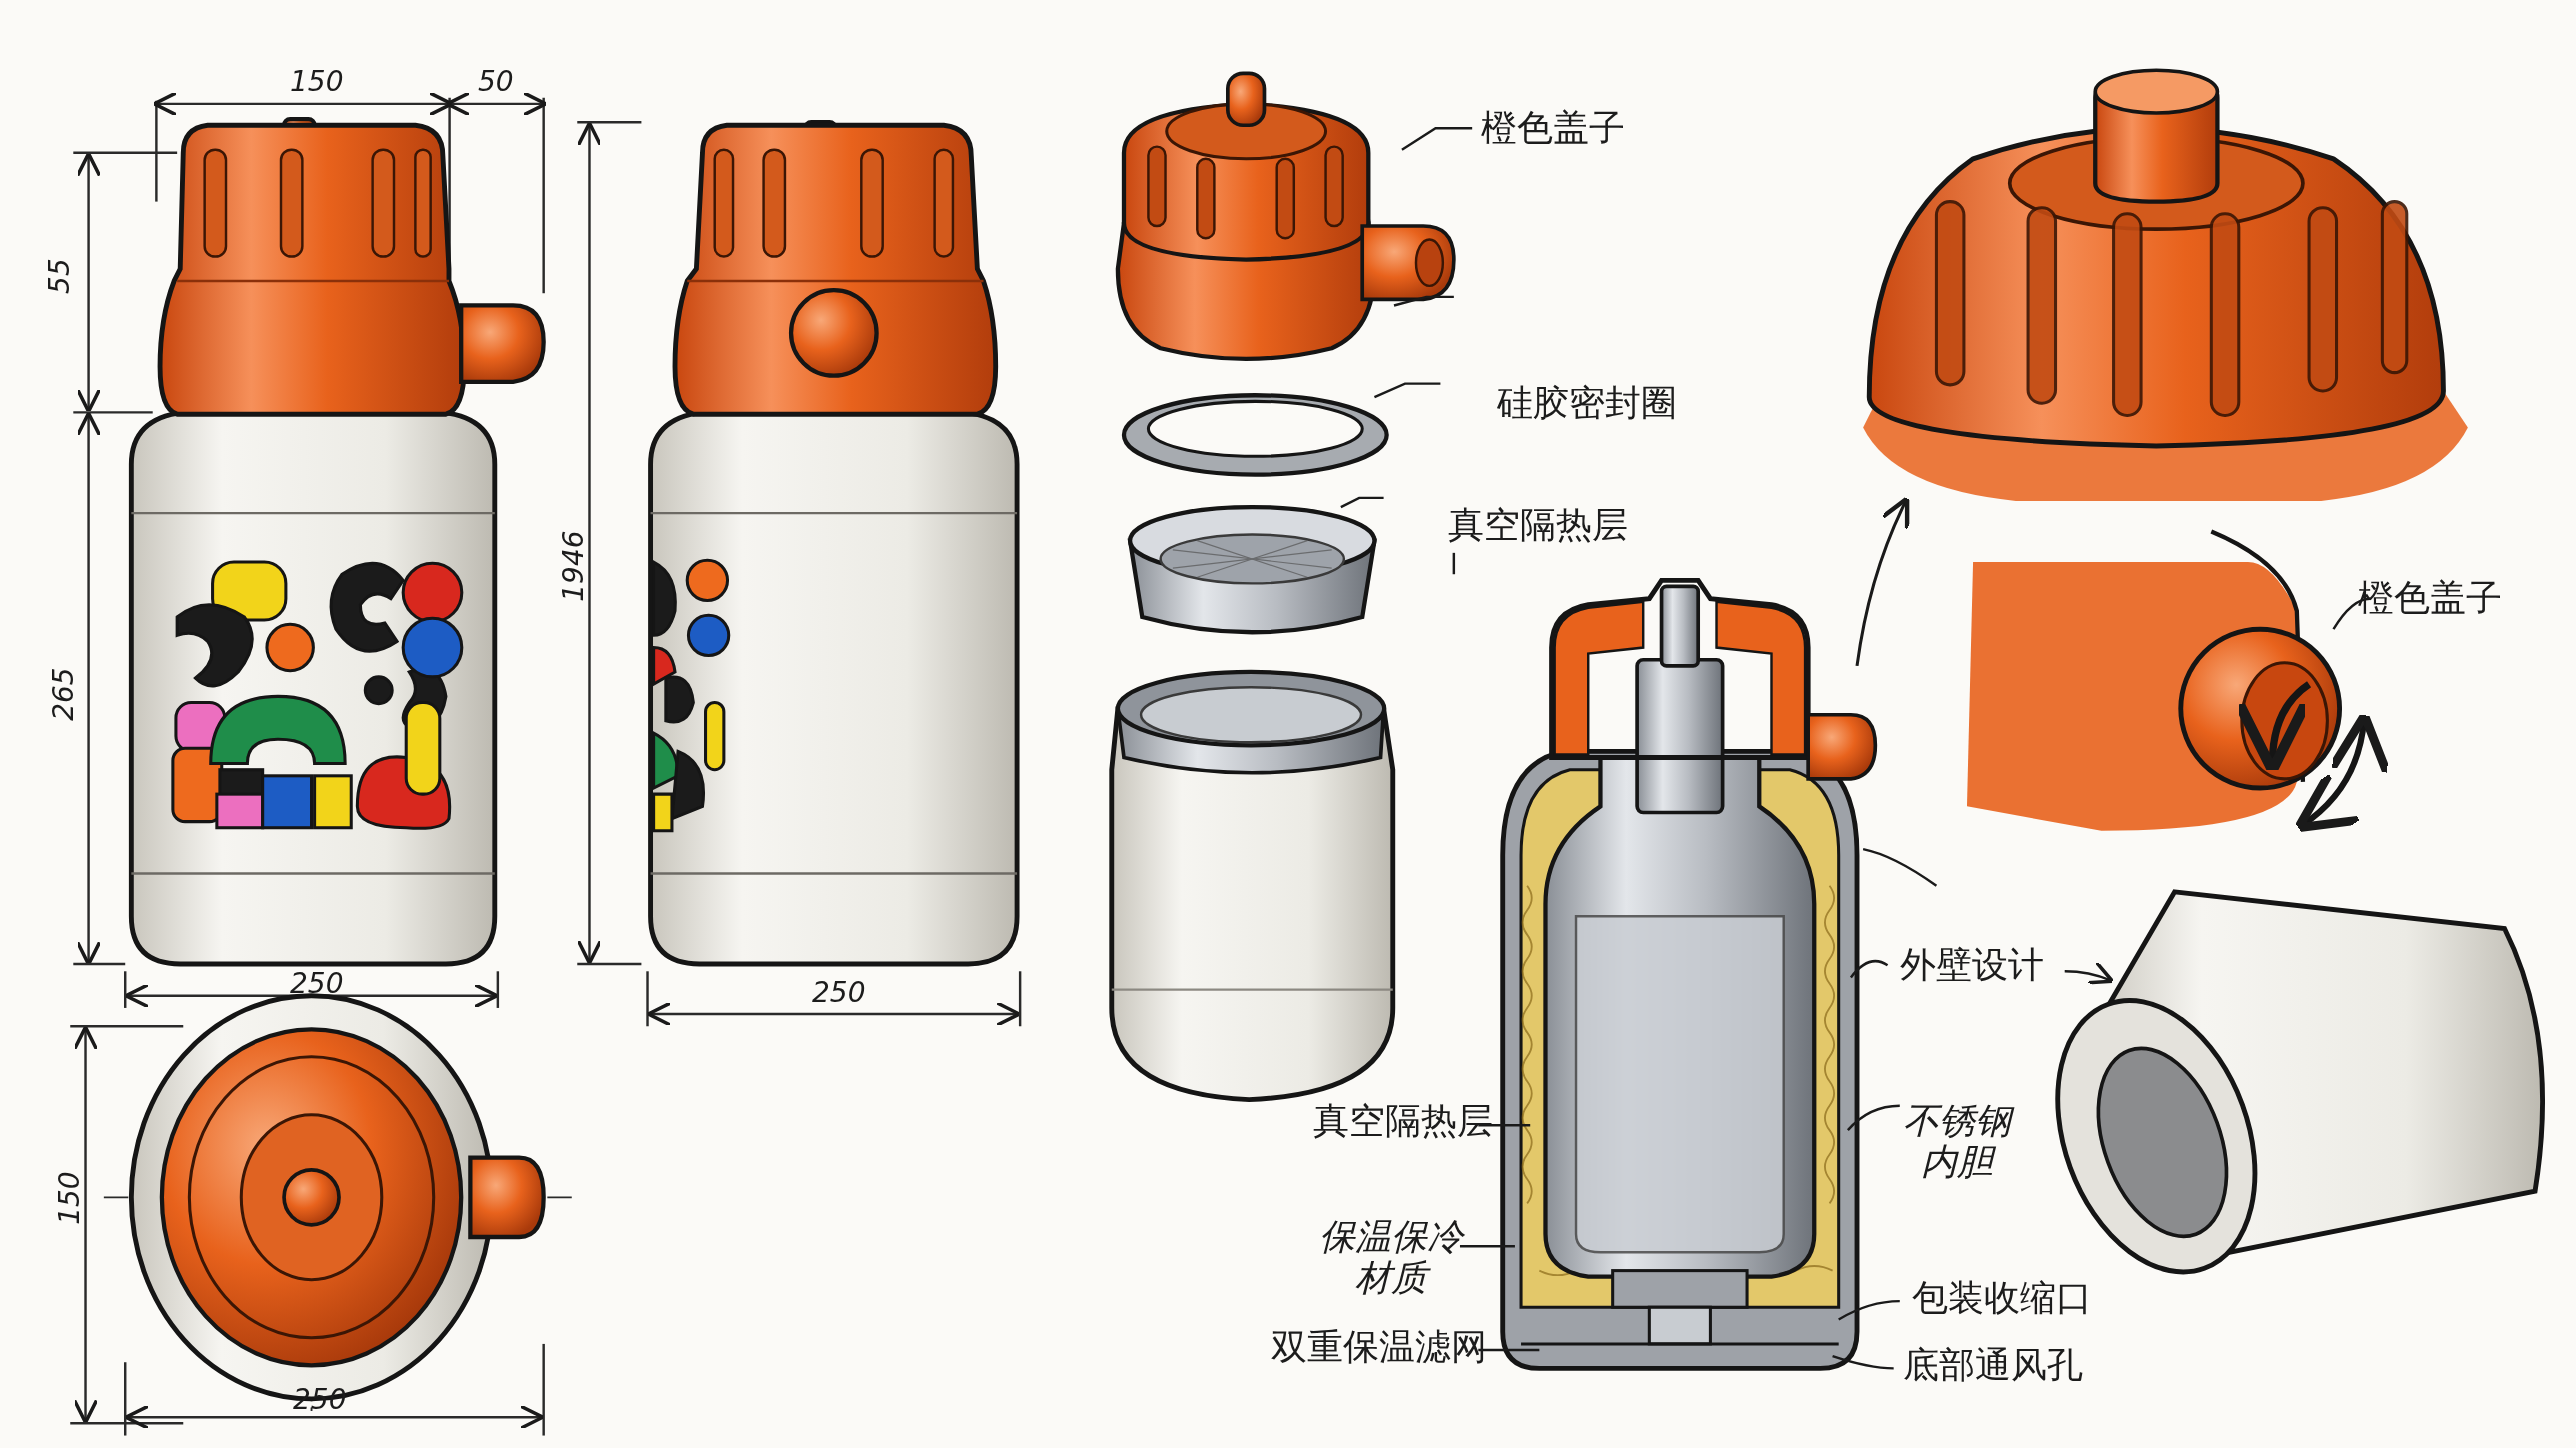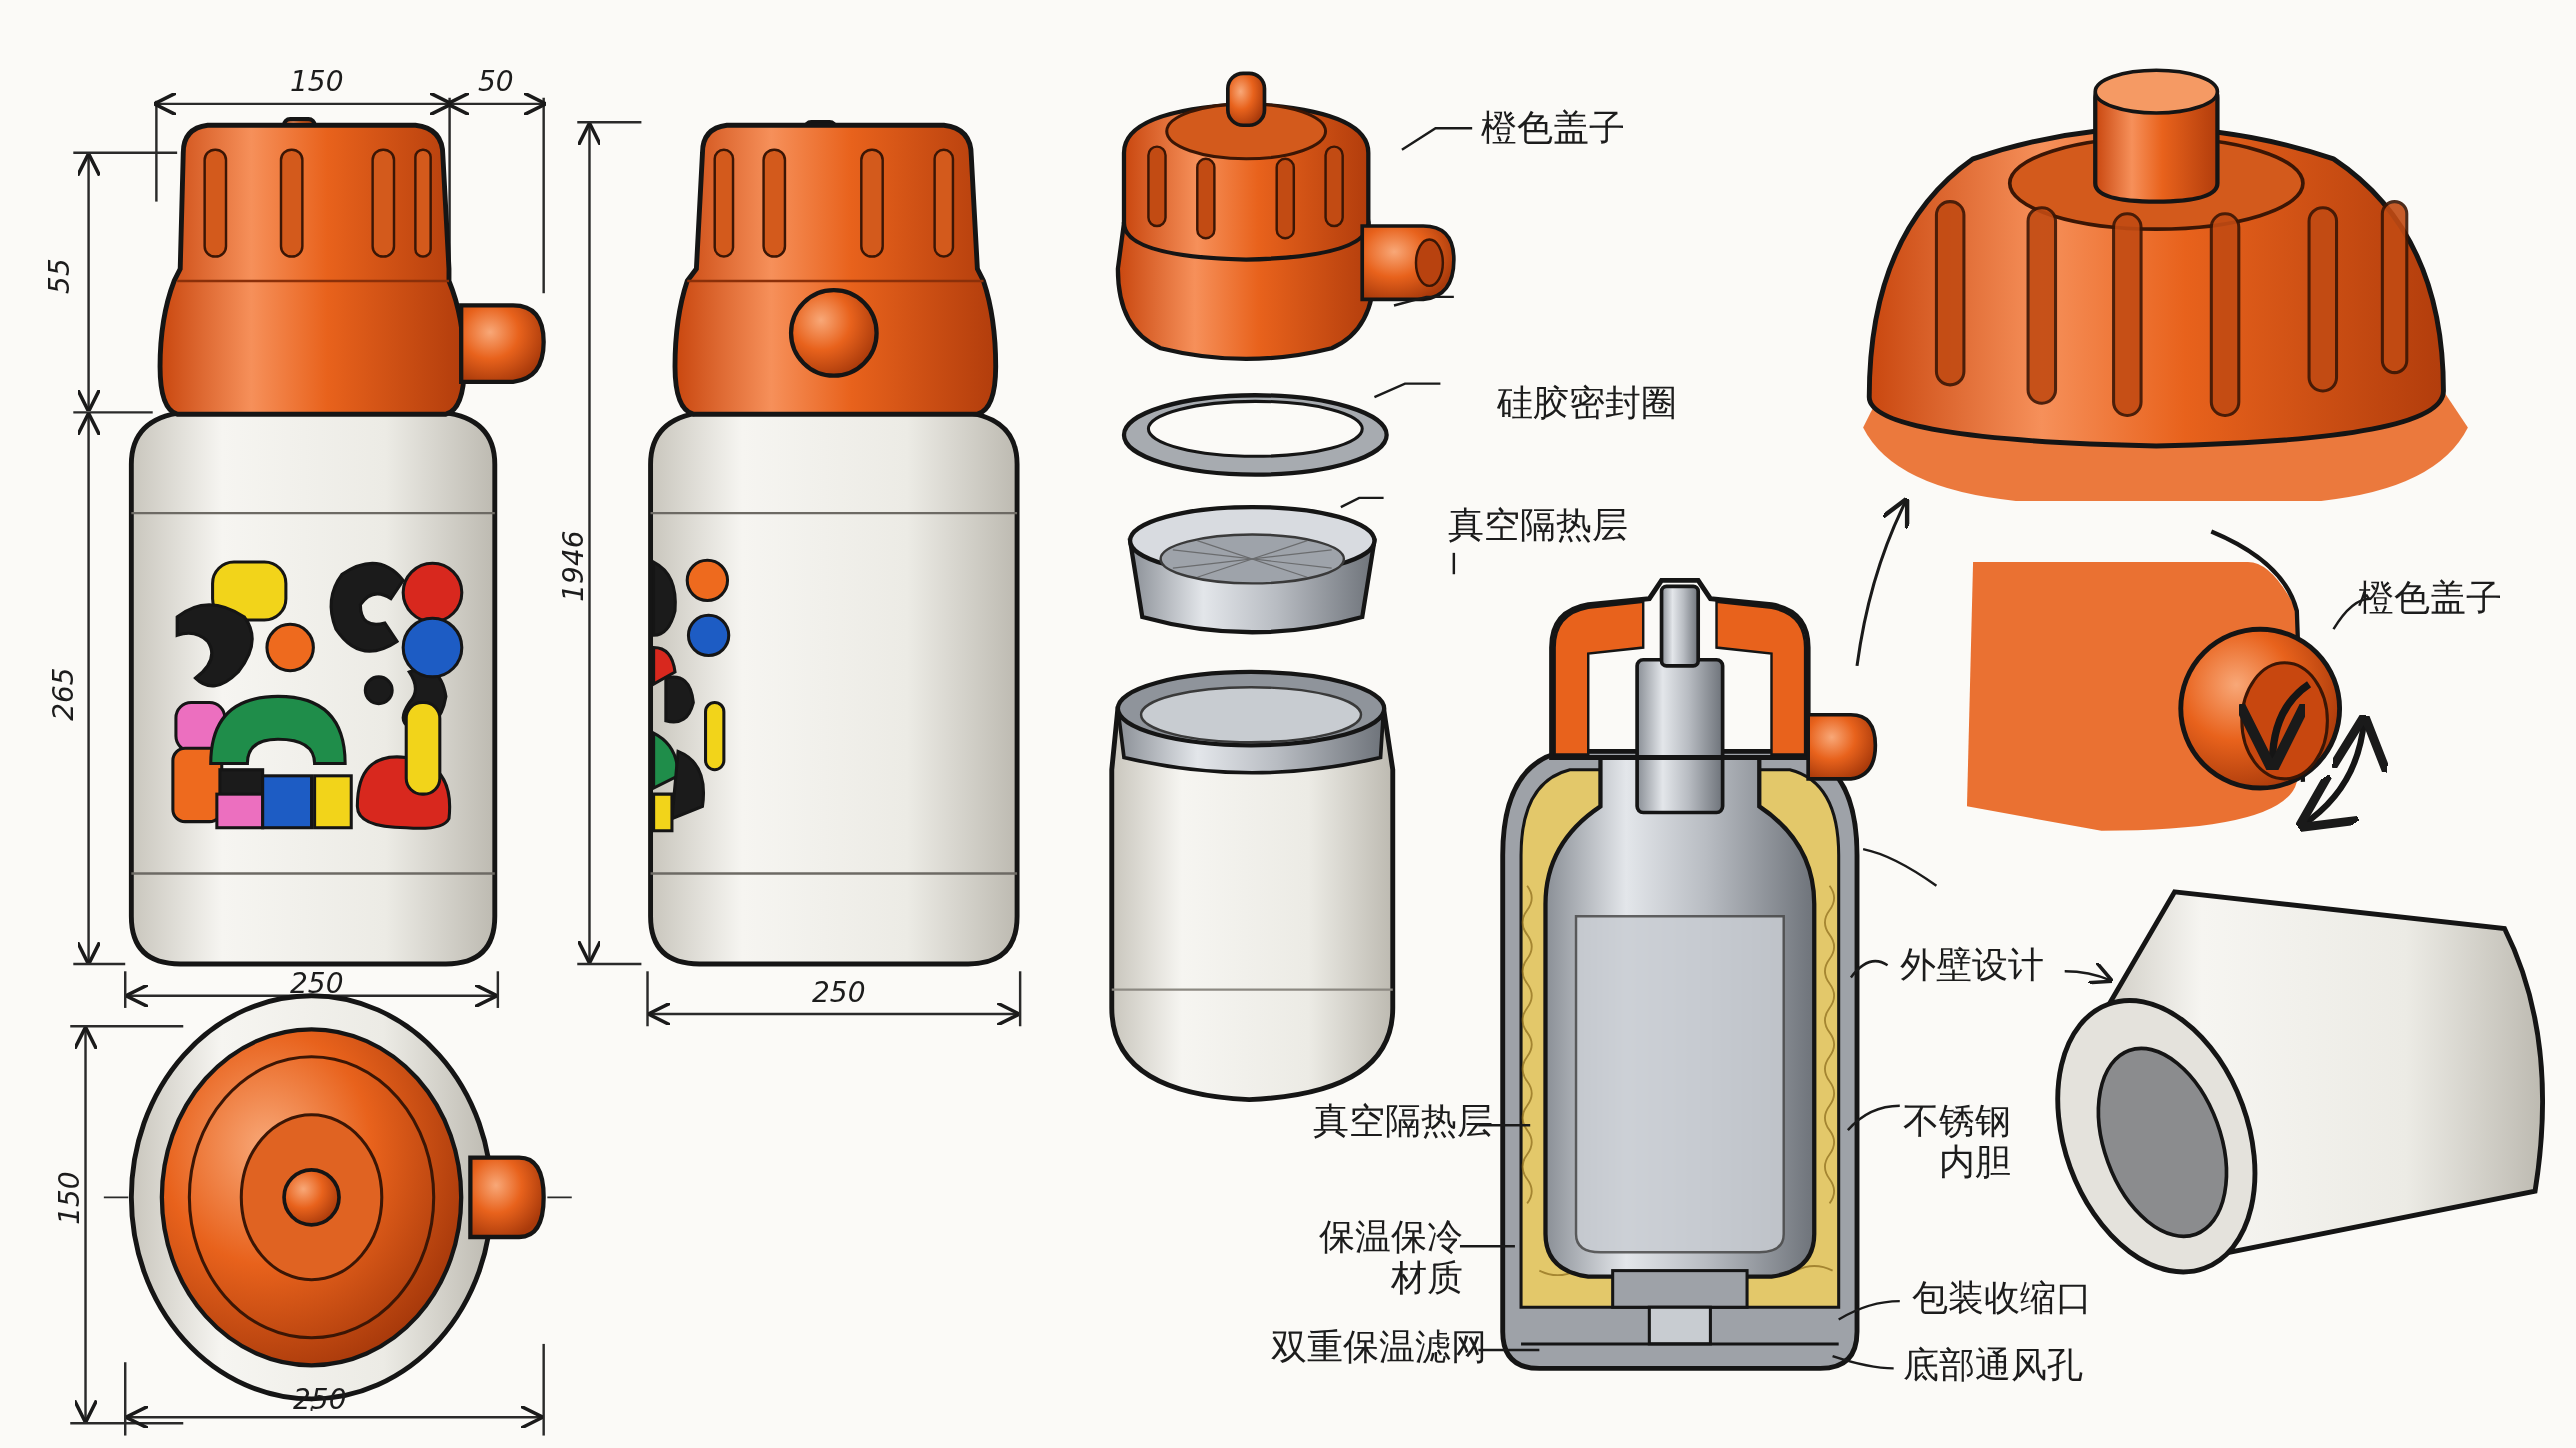--- a/index.html
+++ b/index.html
@@ -2,21 +2,21 @@
 <html style="font-size:9.8px"><head>
 <meta charset="utf-8">
 <style>
   html,body{margin:0;padding:0;background:#fbfaf7;}
   body{width:2576px;height:1449px;position:relative;overflow:hidden;font-family:"DejaVu Sans",sans-serif;color:#1a1a1a;}
   svg.stage{position:absolute;left:0;top:0;width:2576px;height:1449px;}
   .lbl{position:absolute;font-family:"DejaVu Sans",sans-serif;color:#1c1c1c;white-space:nowrap;line-height:1.15;}
   .dim{font-size:28px;font-style:italic;}
   .cn{font-size:36px;}
   .vert{transform:rotate(-90deg);transform-origin:center center;}
-  .center{text-align:right;}
+  .center{text-align:center;font-style:italic;}
 </style>
 </head>
 <body>
 
 <svg class="stage" viewBox="0 0 4217 2372" xmlns="http://www.w3.org/2000/svg">
   <defs>
     <linearGradient id="gCap" x1="0" x2="1" y1="0" y2="0">
       <stop offset="0" stop-color="#c9470f"></stop>
       <stop offset="0.3" stop-color="#f6905a"></stop>
       <stop offset="0.55" stop-color="#e8621c"></stop>

